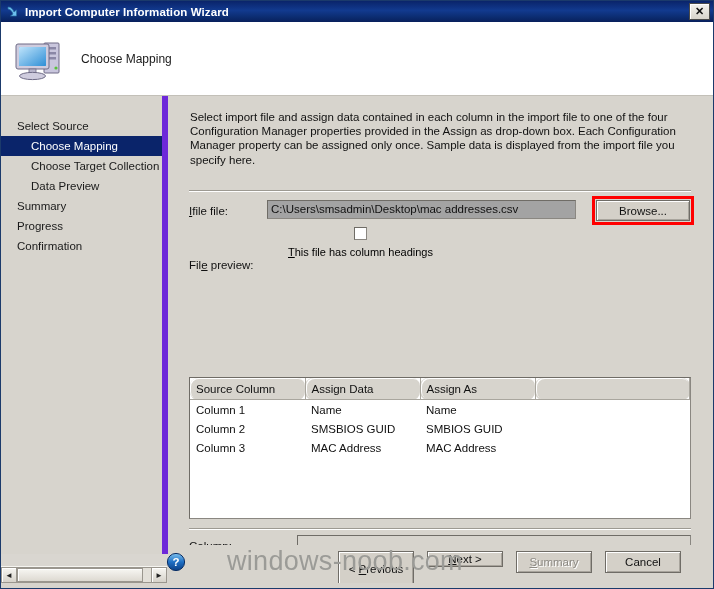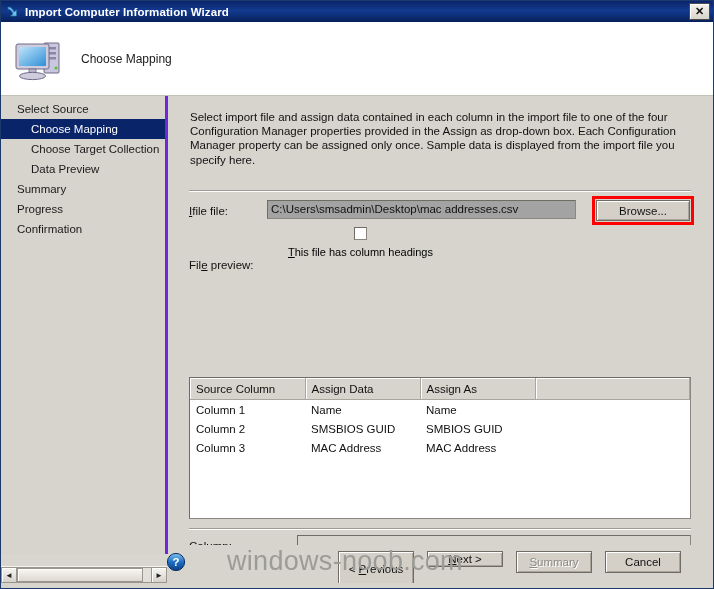--- a/index.html
+++ b/index.html
@@ -100,23 +100,23 @@
     color: #1a1a1a;
   }
 
   
   .sidebar {
     position: absolute;
     left: 1px; top: 96px;
     width: 167px;
     height: 458px;
     background: #d7d4cd;
-    border-right: 3px solid #6d28d9;
-    box-sizing: border-box;
-    padding-top: 3px;
+    border-right: 6px solid #6d28d9;
+    box-sizing: border-box;
+    padding-top: 20px;
   }
   .nav-item {
     height: 20px;
     line-height: 20px;
     font-size: 11.5px;
     color: #1a1a1a;
     padding-left: 16px;
     white-space: nowrap;
     cursor: default;
   }
@@ -294,20 +294,21 @@
     border-bottom: 1px solid #a9a69e;
     box-shadow: inset 1px 1px 0 #ffffff;
     font-weight: normal;
     text-align: left;
     padding: 2px 0 2px 6px;
     height: 17px;
     color: #111;
     cursor: default;
     white-space: nowrap;
     overflow: hidden;
+    border-radius: 8px;
   }
   .grid td {
     padding: 1px 0 1px 6px;
     height: 17px;
     color: #111;
     white-space: nowrap;
     overflow: hidden;
   }
 
   

